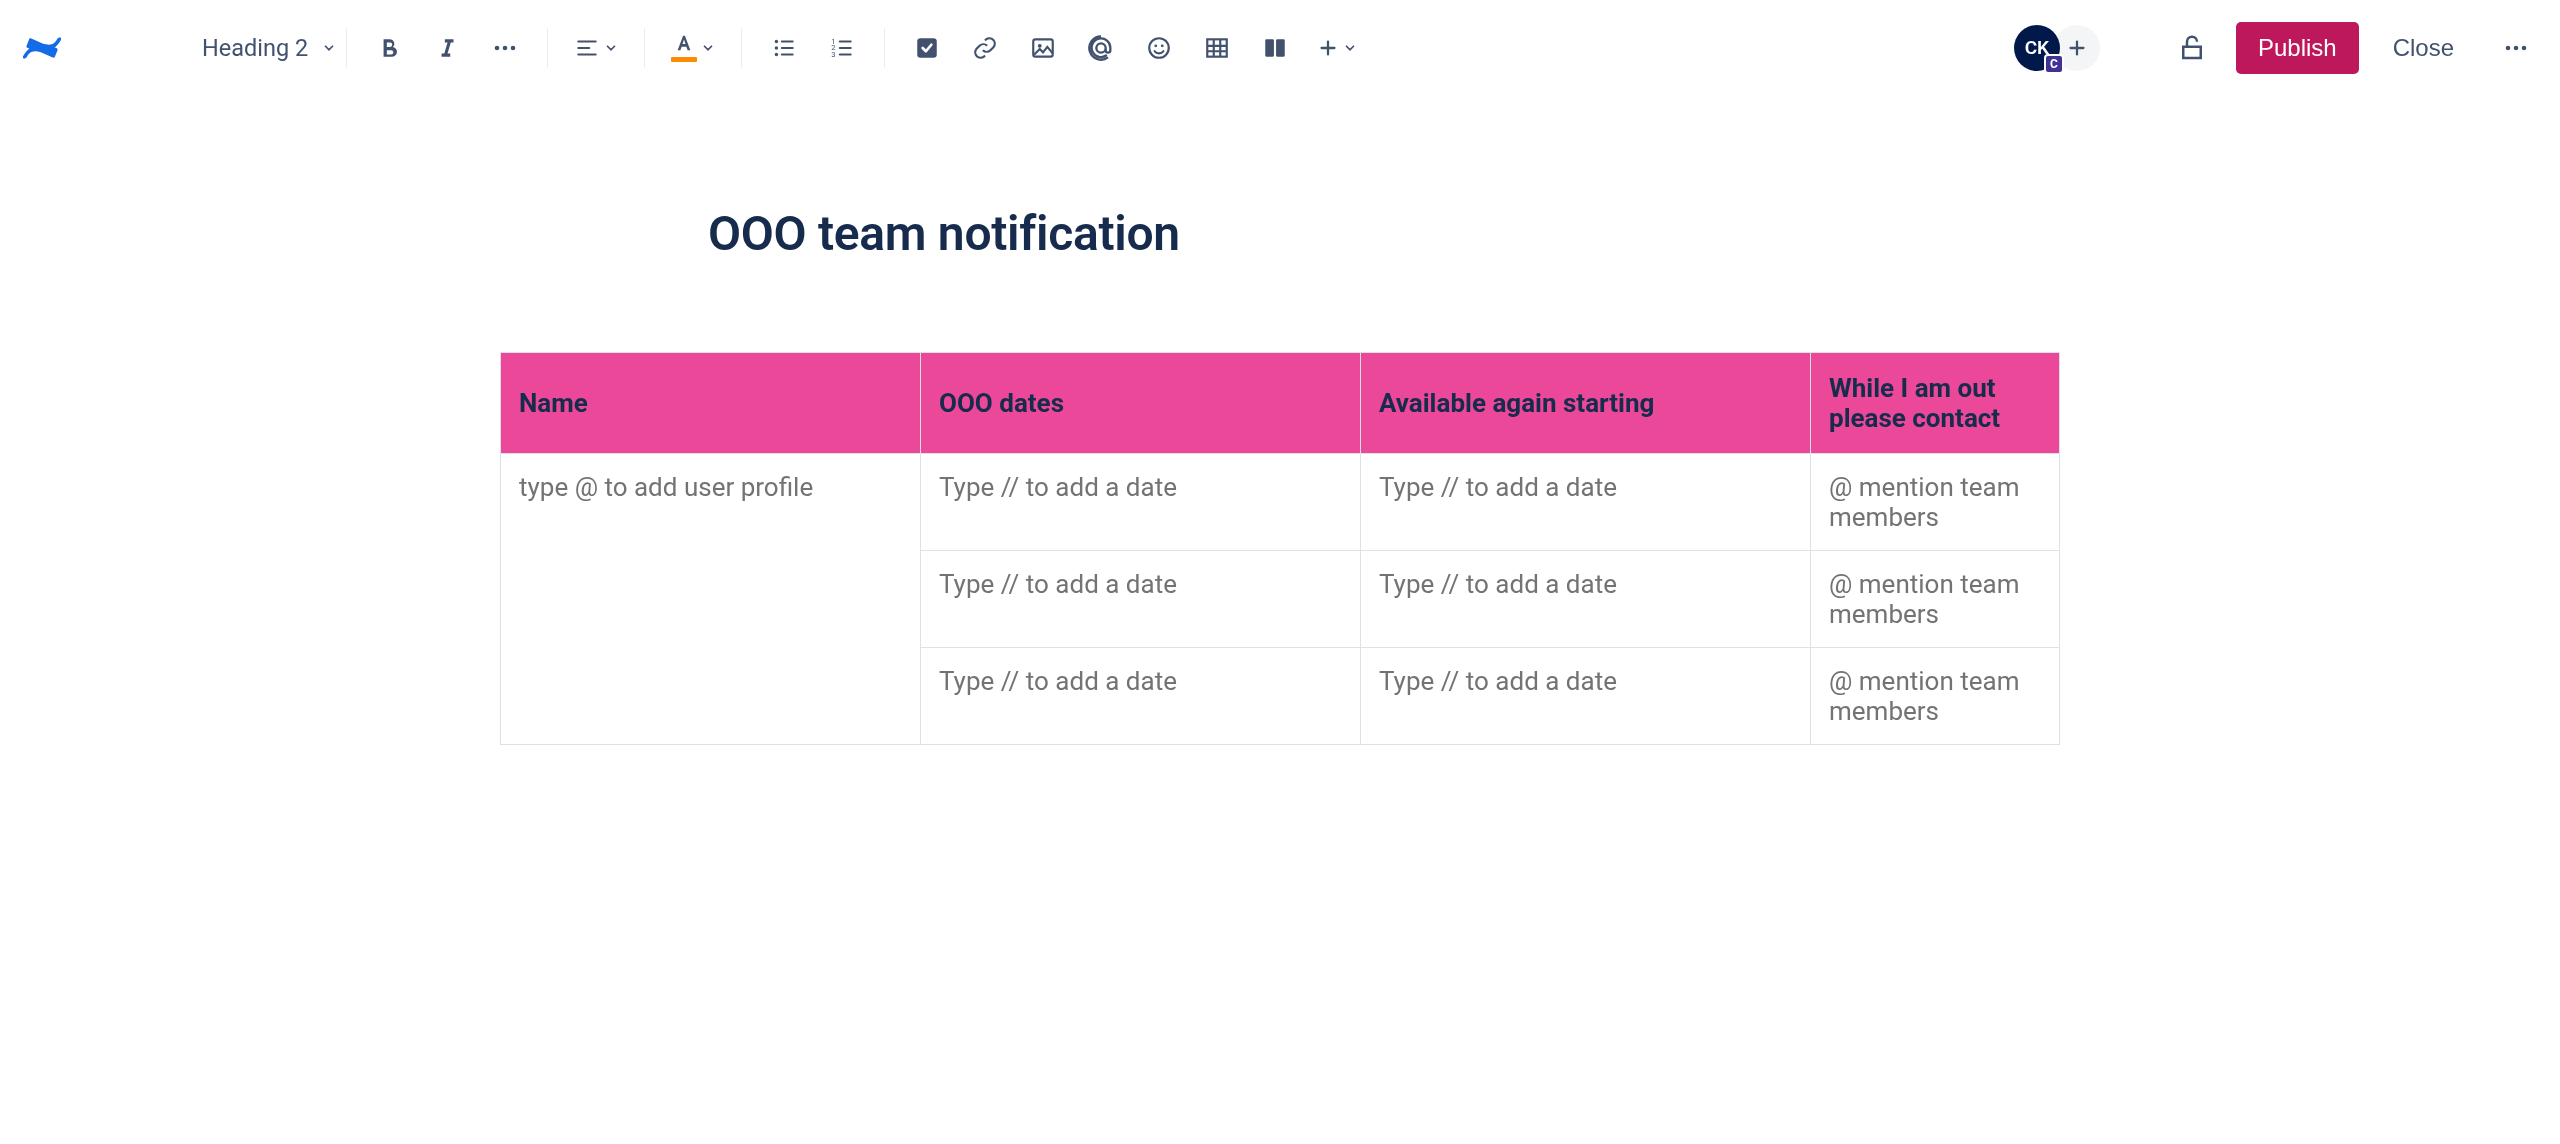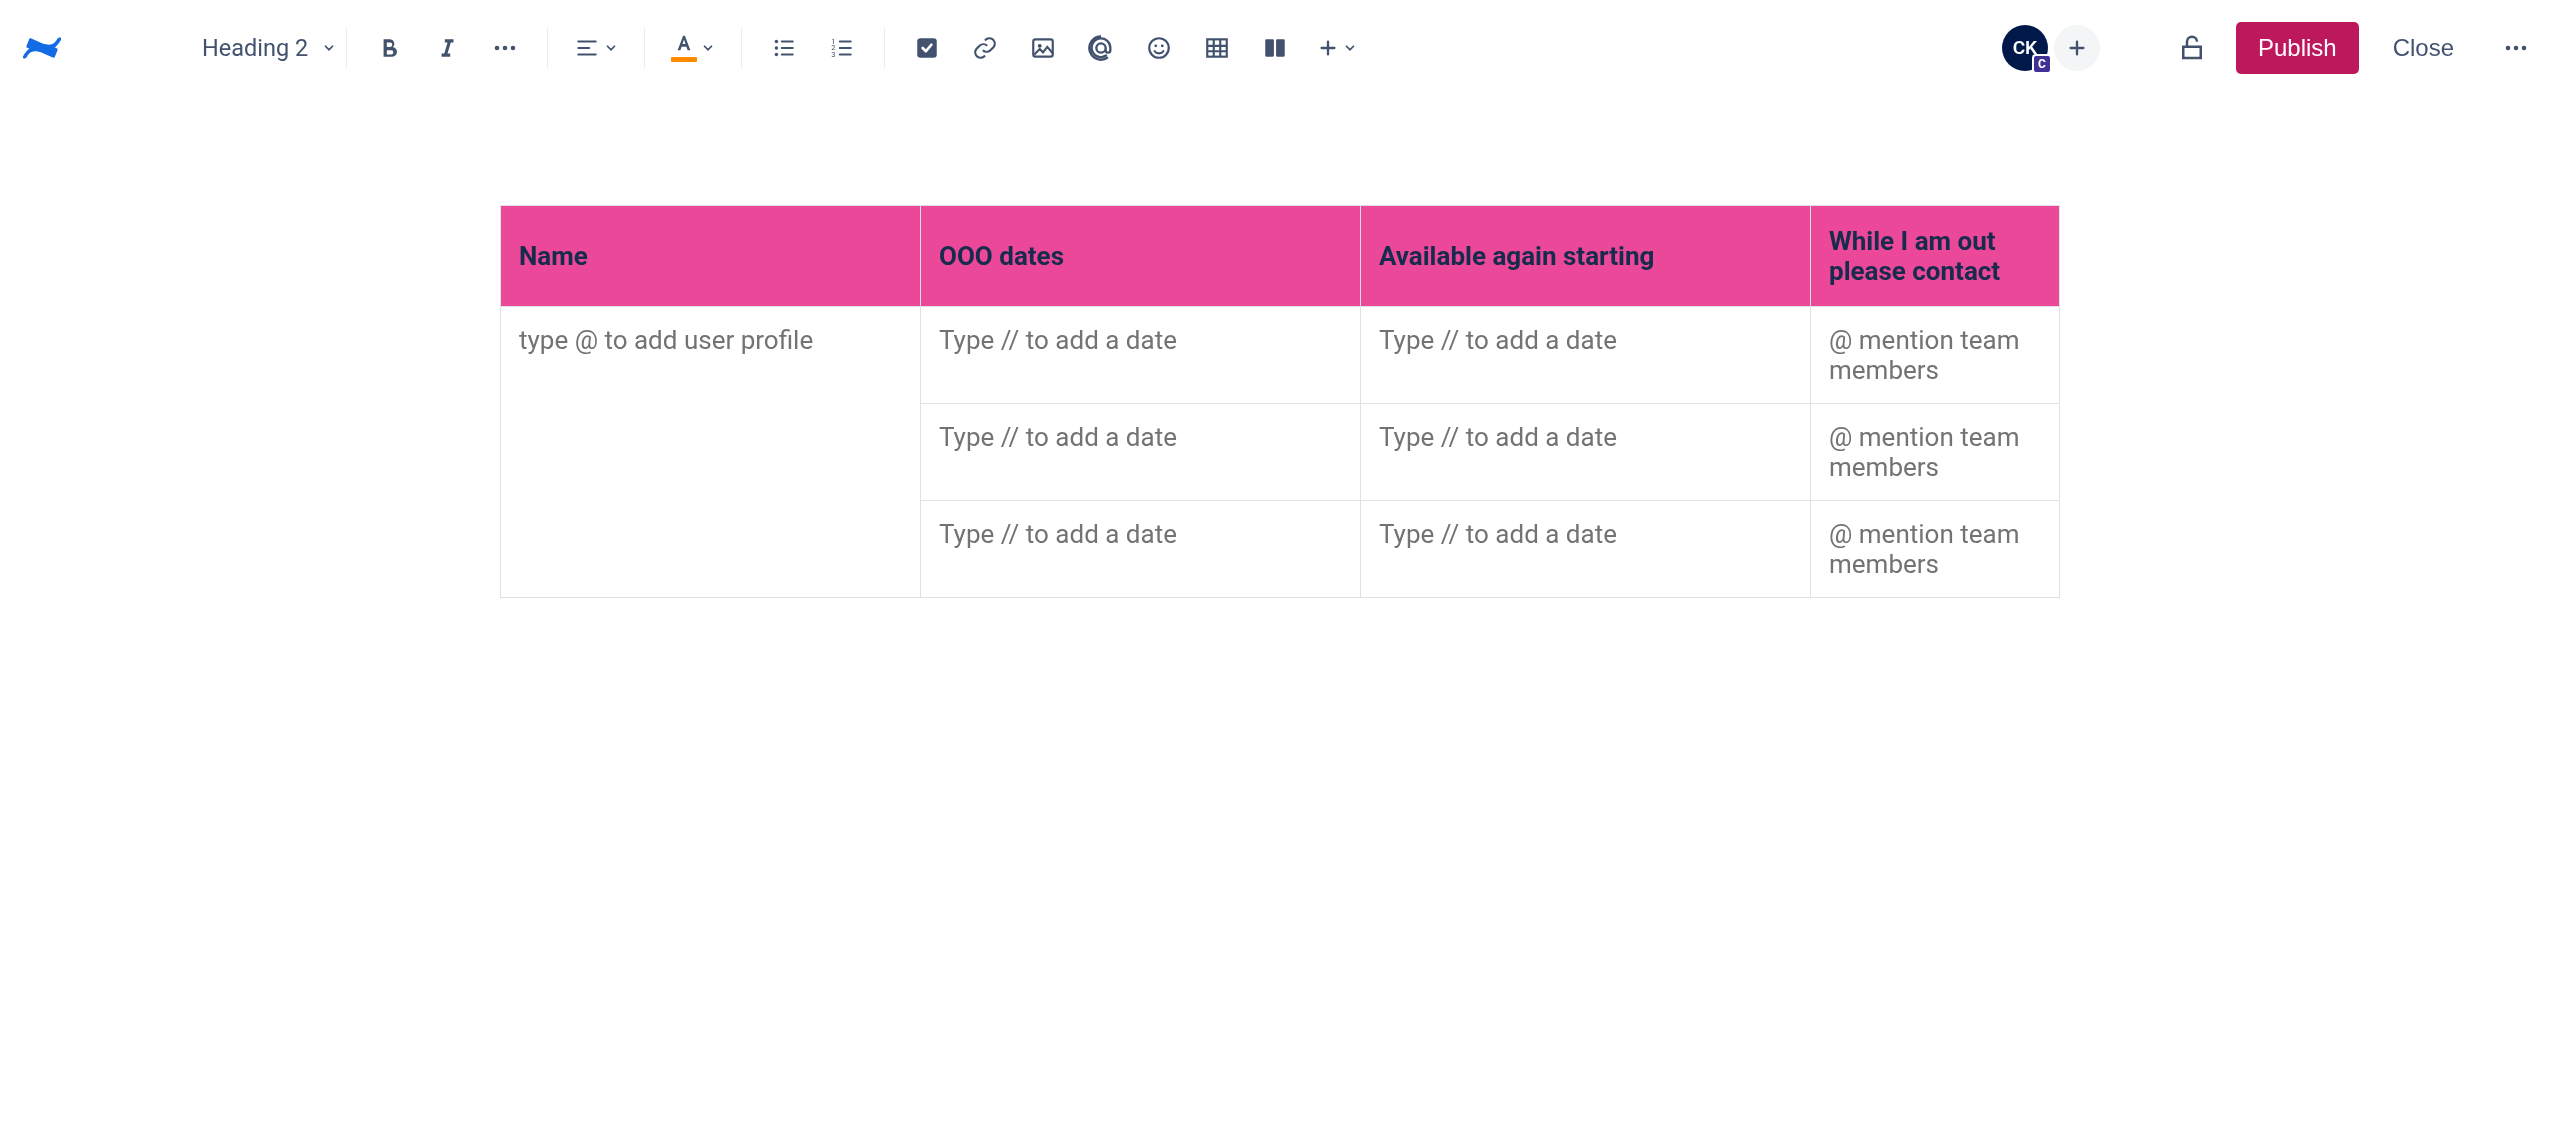--- a/index.html
+++ b/index.html
@@ -49,21 +49,21 @@
     display:flex; align-items:center; justify-content:center;
     color:#42526E;
     border-radius:4px;
     cursor:pointer;
   }
   .tb-btn svg { display:block; }
   .tb-btn.combo { width:auto; gap:4px; padding:0 4px; }
   .spacer { flex:1; }
 
   .collab {
-    display:flex; align-items:flex-start; gap:12px;
+    display:flex; align-items:flex-start; gap:0;
     margin-right: 70px;
   }
   .avatar {
     width:46px; height:46px; border-radius:50%;
     background:#00184A; color:#fff;
     display:flex; align-items:center; justify-content:center;
     font-size:19px; font-weight:600;
     position:relative; z-index:2;
   }
   .avatar .sub {
@@ -368,20 +368,21 @@
         <circle cx="5" cy="5" r="2.3" fill="currentColor"></circle>
         <circle cx="13" cy="5" r="2.3" fill="currentColor"></circle>
         <circle cx="21" cy="5" r="2.3" fill="currentColor"></circle>
       </svg>
   </div>
 </div>
 
 <div class="page">
 
   <div class="content-narrow">
+    <h1 class="title">OOO team notification</h1>
 
 
   </div>
 
   <div class="table-wrap">
     <table class="ooo">
       <thead>
         <tr>
           <th class="col-name">Name</th>
           <th class="col-dates">OOO dates</th>

